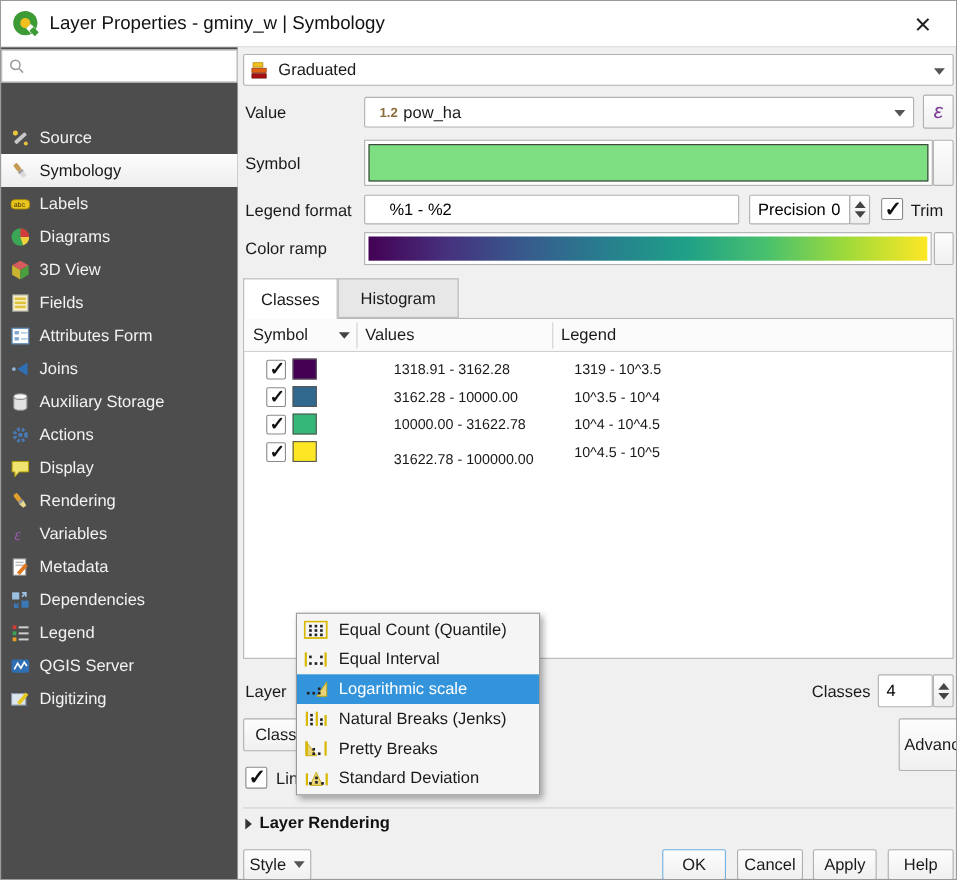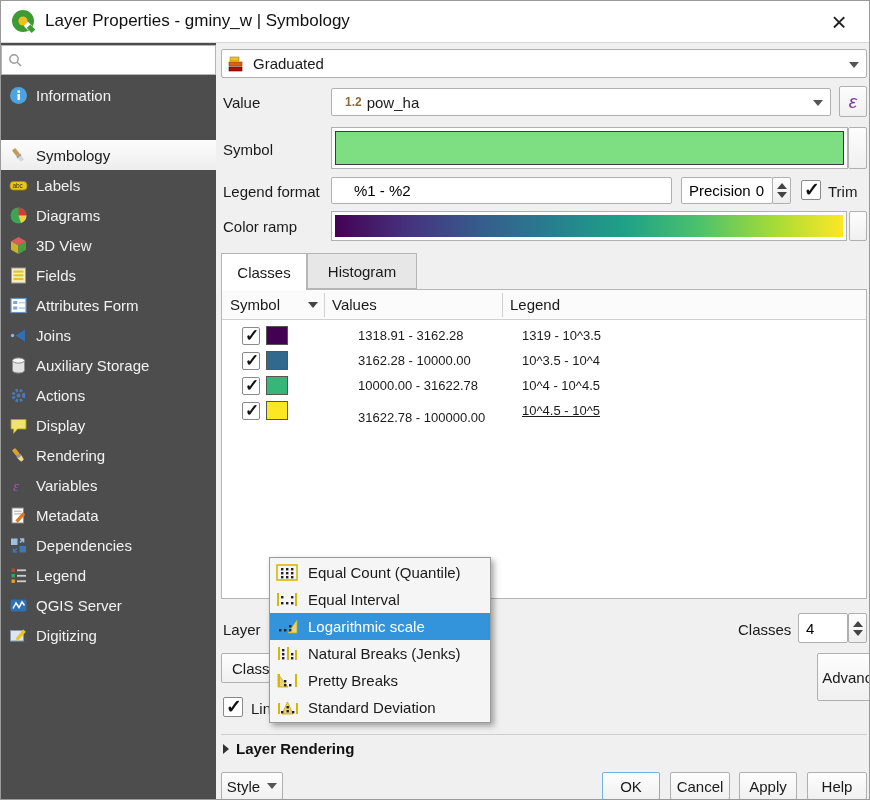--- a/index.html
+++ b/index.html
@@ -92,29 +92,29 @@
     <div class="search-wrap">
       <span class="mag">
         <svg width="15" height="15" viewBox="0 0 15 15">
             <circle cx="6" cy="6" r="4.2" fill="none" stroke="#9a9a9a" stroke-width="1.4"></circle>
             <line x1="9.2" y1="9.2" x2="13" y2="13" stroke="#9a9a9a" stroke-width="1.4"></line>
           </svg>
       </span>
       <input placeholder="" style="">
     </div>
 
-    <div class="side-item" style="top:37px">
-      <span class="icn">
-          <svg viewBox="0 0 19 19">
-            <circle cx="9.5" cy="9.5" r="8.5" fill="#4da3e0"></circle>
-            <rect x="8.5" y="8" width="2.4" height="6" fill="#fff"></rect>
-            <rect x="8.5" y="4.4" width="2.4" height="2.4" fill="#fff"></rect>
-          </svg>
-        </span>
-      <span class="lbl">Information</span>
+    <div class="side-item" style="top:67px">
+      <span class="icn">
+          <svg viewBox="0 0 19 19">
+            <rect x="3" y="8" width="13" height="3.4" rx="1" fill="#c8c8c8" transform="rotate(-42 9.5 9.5)"></rect>
+            <circle cx="5" cy="5" r="2.3" fill="#e8c53a"></circle>
+            <circle cx="14.5" cy="14.5" r="1.8" fill="#e8c53a"></circle>
+          </svg>
+        </span>
+      <span class="lbl">Source</span>
     </div>
     <div class="side-item selected" style="top:97px">
       <span class="icn">
           <svg viewBox="0 0 19 19">
             <g transform="rotate(-38 9.5 9.5)">
               <rect x="7.4" y="1.5" width="4.2" height="7.5" rx="1" fill="#c49a55"></rect>
               <rect x="7" y="9" width="5" height="2.2" fill="#9a9a9a"></rect>
               <path d="M7 11.2 h5 l-0.8 4.8 h-3.4 z" fill="#d8d8d8"></path>
             </g>
           </svg>
@@ -364,21 +364,21 @@
     <div class="tbl-row" style="top:83px;">
       <span class="cb small checked" style="margin-left:8px;"></span>
       <span class="swatch" style="margin-left: 6px; background: rgb(53, 183, 121);"></span>
       <span style="position:absolute; left:124px;">10000.00 - 31622.78</span>
       <span style="position:absolute; left:288px;">10^4 - 10^4.5</span>
     </div>
     <div class="tbl-row" style="top:108px;">
       <span class="cb small checked" style="margin-left:8px;"></span>
       <span class="swatch" style="margin-left: 6px; background: rgb(253, 231, 37);"></span>
       <span style="position:absolute; left:124px;margin-top:13px;">31622.78 - 100000.00</span>
-      <span style="position:absolute; left:288px;text-decoration:underline;">10^4.5 - 10^5</span>
+      <span style="position:absolute; left:288px;">10^4.5 - 10^5</span>
     </div>
   </div>
 
   <span class="field-label" style="left:222px; top:620px;">Layer</span>
   <span class="field-label" style="left:737px; top:620px;">Classes</span>
   <div class="spinbox" style="left:797px; top:612px; width:50px; height:30px;">
     <span>4</span>
   </div>
   <div class="spin-btns" style="left:847px; top:612px; height:30px;">
       <span class="up"></span>

